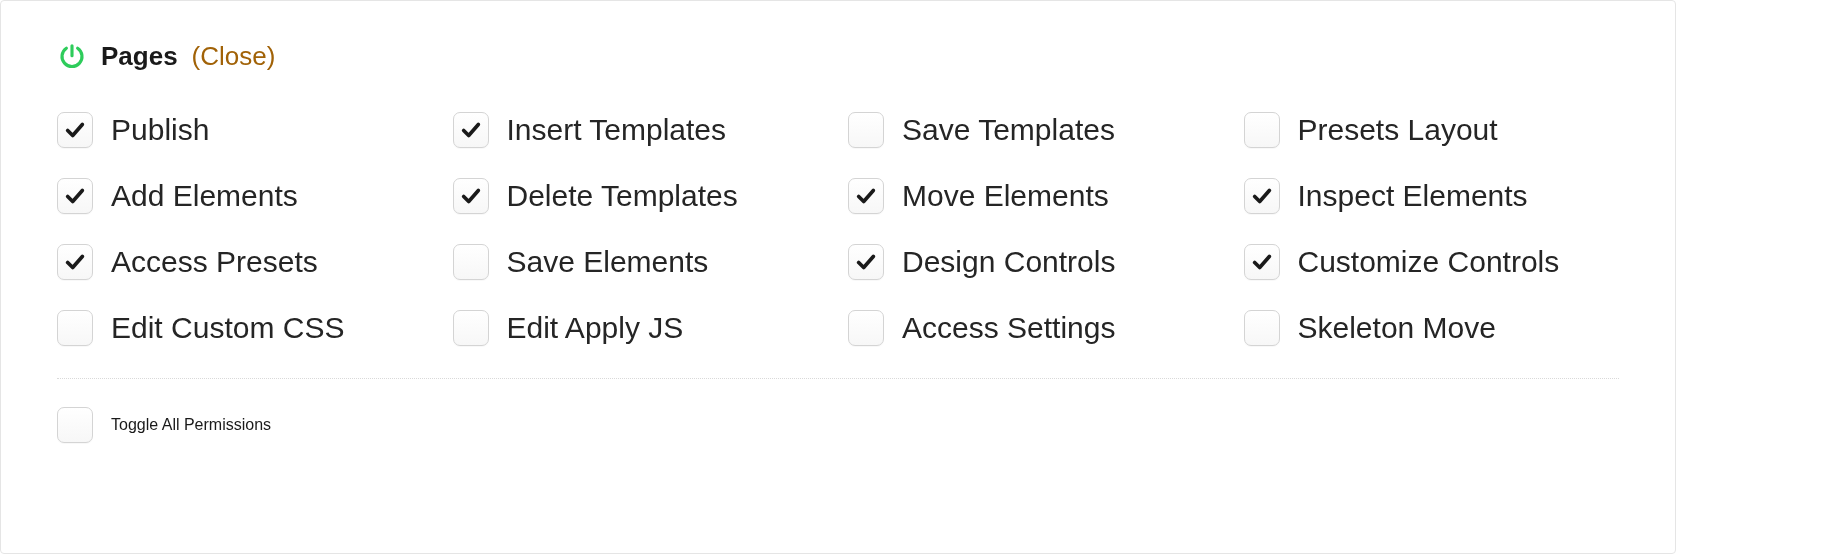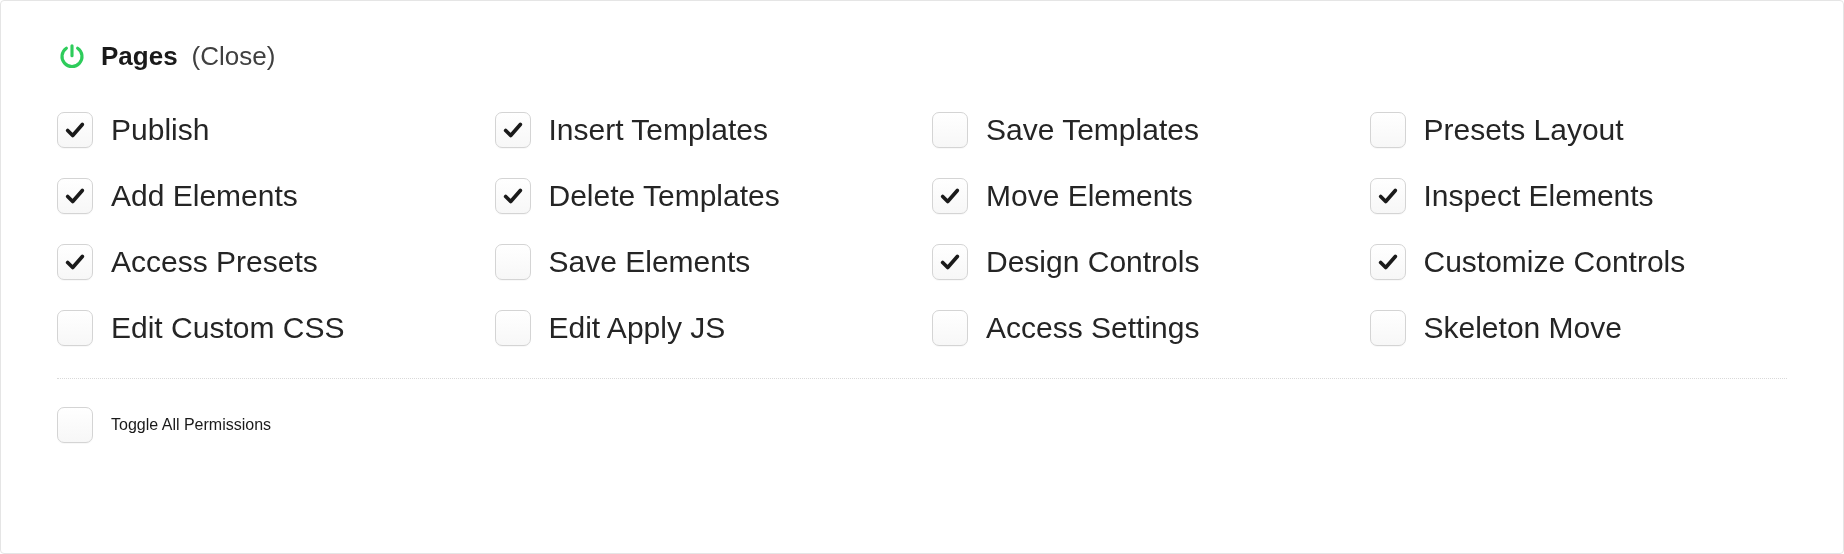--- a/index.html
+++ b/index.html
@@ -6,21 +6,21 @@
     box-sizing: border-box;
     margin: 0;
     padding: 0;
   }
   body {
     font-family: -apple-system, BlinkMacSystemFont, "Segoe UI", Helvetica, Arial, sans-serif;
     background: #fff;
     color: #252525;
   }
   .panel {
-    width: 1844px;
+    width: 1676px;
     height: 554px;
     border: 1px solid #e5e5e5;
     border-radius: 4px;
     padding: 40px 56px 52px 56px;
   }
   .header {
     display: flex;
     align-items: center;
     gap: 14px;
     margin-bottom: 40px;
@@ -31,21 +31,21 @@
     flex-shrink: 0;
   }
   .title {
     font-size: 26px;
     font-weight: 700;
     color: #1a1a1a;
   }
   .close-link {
     font-size: 26px;
     font-weight: 400;
-    color: #404040;
+    color: #a16207;
   }
   .grid {
     display: grid;
     grid-template-columns: repeat(4, 1fr);
     row-gap: 30px;
     column-gap: 20px;
     margin-bottom: 32px;
   }
   .perm {
     display: flex;

